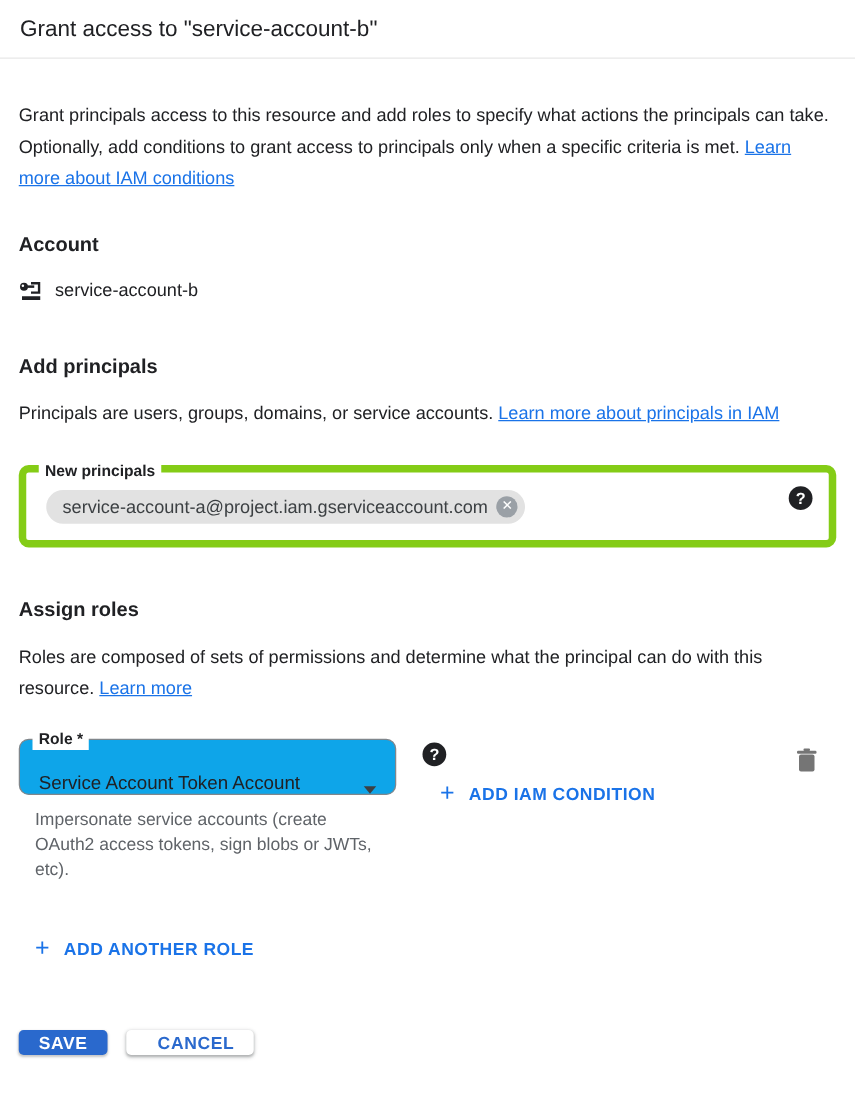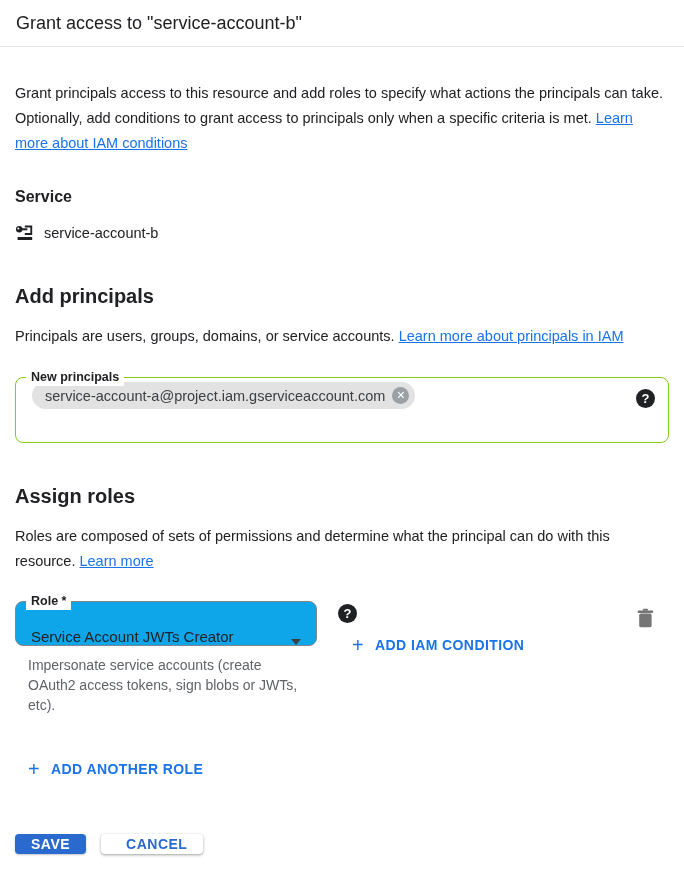--- a/index.html
+++ b/index.html
@@ -33,35 +33,35 @@
   .section-heading-sm { margin-top: 32px; font-size: 16px; font-weight: 700; }
   .resource-row {
     margin-top: 17px;
     display: flex;
     align-items: center;
     gap: 9px;
     font-size: 14.5px;
   }
   .resource-icon { display: inline-flex; flex: 0 0 auto; }
 
-  .section-heading { margin-top: 42px; font-size: 20px; font-weight: 700; }
+  .section-heading { margin-top: 42px; font-size: 16px; font-weight: 700; }
   .section-text {
     margin-top: 16px;
     font-size: 14.5px;
     line-height: 25px;
     max-width: 648px;
   }
 
   .outlined-field {
     position: relative;
     margin-top: 28px;
-    border: 1px solid #84cc16;
+    border: 6px solid #84cc16;
     border-radius: 8px;
     height: 66px;
-    padding: 4px 44px 10px 16px;
+    padding: 14px 44px 10px 16px;
   }
   .notch-label {
     position: absolute;
     top: -9px;
     left: 10px;
     background: #ffffff;
     padding: 0 5px;
     font-size: 12.5px;
     font-weight: 700;
     color: #202124;
@@ -196,21 +196,21 @@
   <div class="dialog-title">Grant access to "service-account-b"</div>
 </div>
 
 <div class="content">
 
   <p class="intro-text">
     <span>Grant principals access to this resource and add roles to specify what actions the principals can take. Optionally, add conditions to grant access to principals only when a specific criteria is met.</span>
     <a class="inline-link">Learn more about IAM conditions</a>
   </p>
 
-  <h3 class="section-heading-sm">Service</h3>
+  <h3 class="section-heading-sm">Account</h3>
   <div class="resource-row">
     <span class="resource-icon">
       <svg width="20" height="20" viewBox="0 0 20 20" aria-hidden="true">
         <circle cx="4.2" cy="6.3" r="3.2" fill="#202124"></circle>
         <circle cx="3.3" cy="5.5" r="1" fill="#ffffff"></circle>
         <rect x="6.8" y="5.3" width="5.6" height="2" fill="#202124"></rect>
         <path d="M9.8 2.6 h7.4 v9.4 h-7.4 v-1.9 h5.5 v-5.6 h-5.5 z" fill="#202124"></path>
         <rect x="2.6" y="14" width="14.6" height="3" fill="#202124"></rect>
       </svg>
     </span>
@@ -235,21 +235,21 @@
   <h2 class="section-heading">Assign roles</h2>
   <p class="section-text">
     <span>Roles are composed of sets of permissions and determine what the principal can do with this resource.</span>
     <a class="inline-link">Learn more</a>
   </p>
 
   <div class="role-row">
     <div class="role-col">
       <div class="select-field">
         <span class="notch-label">Role *</span>
-        <span>Service Account JWTs Creator</span>
+        <span>Service Account Token Account</span>
         <span class="dropdown-arrow"></span>
       </div>
       <div class="role-desc">Impersonate service accounts (create OAuth2 access tokens, sign blobs or JWTs, etc).</div>
     </div>
 
     <div class="iam-col">
       <div class="iam-label">
         <span class="help-badge">?</span>
       </div>
       <button class="text-button add-iam">

